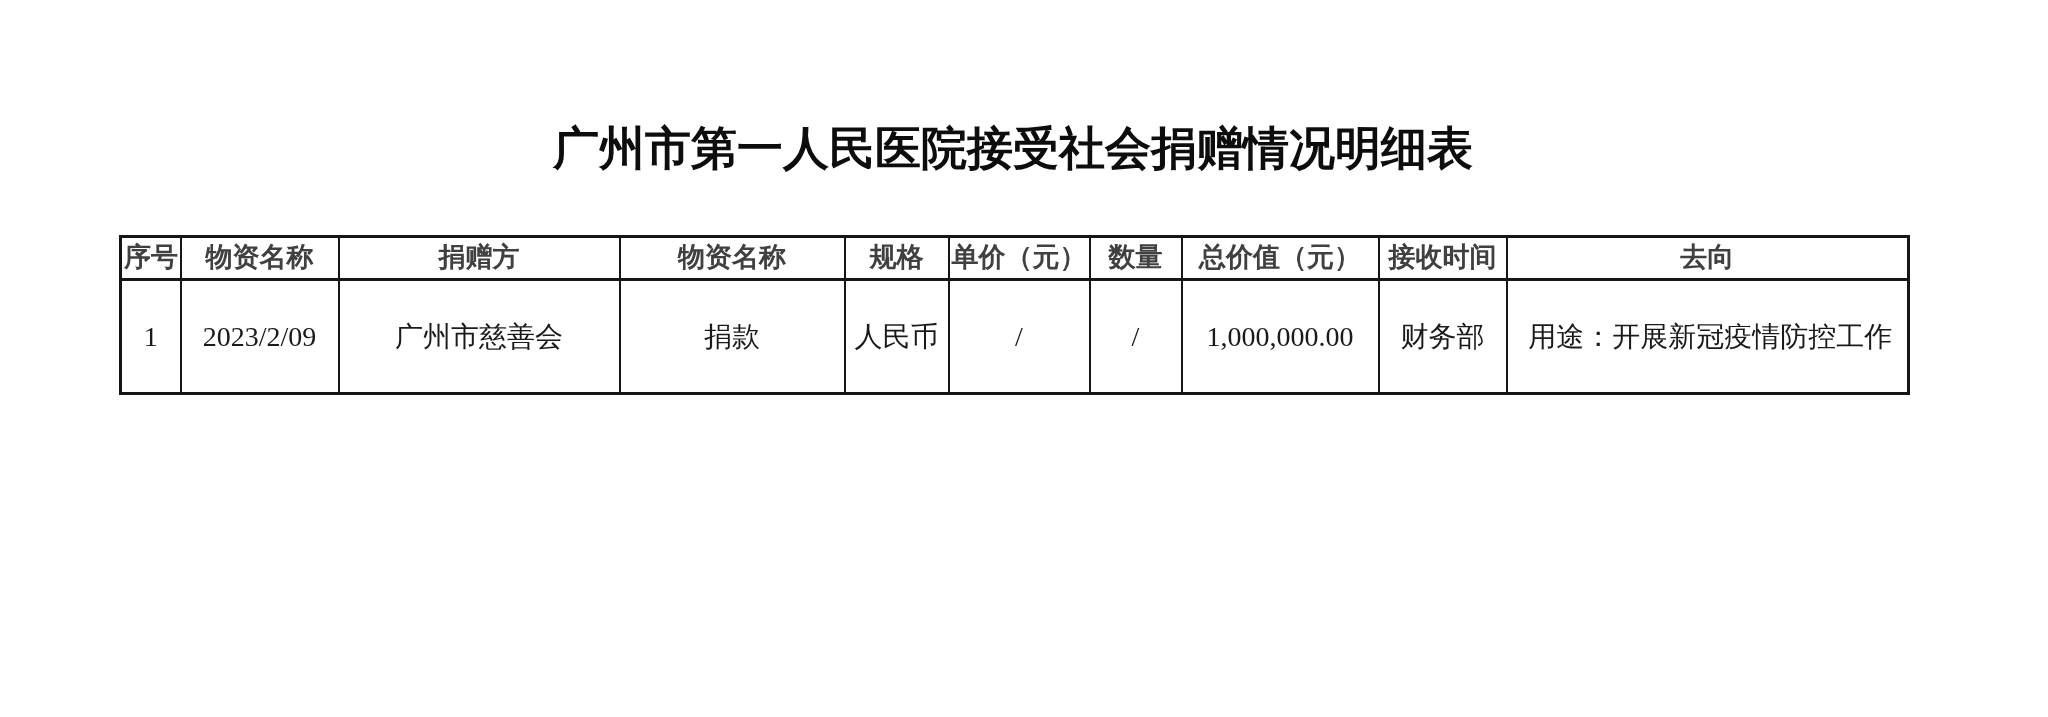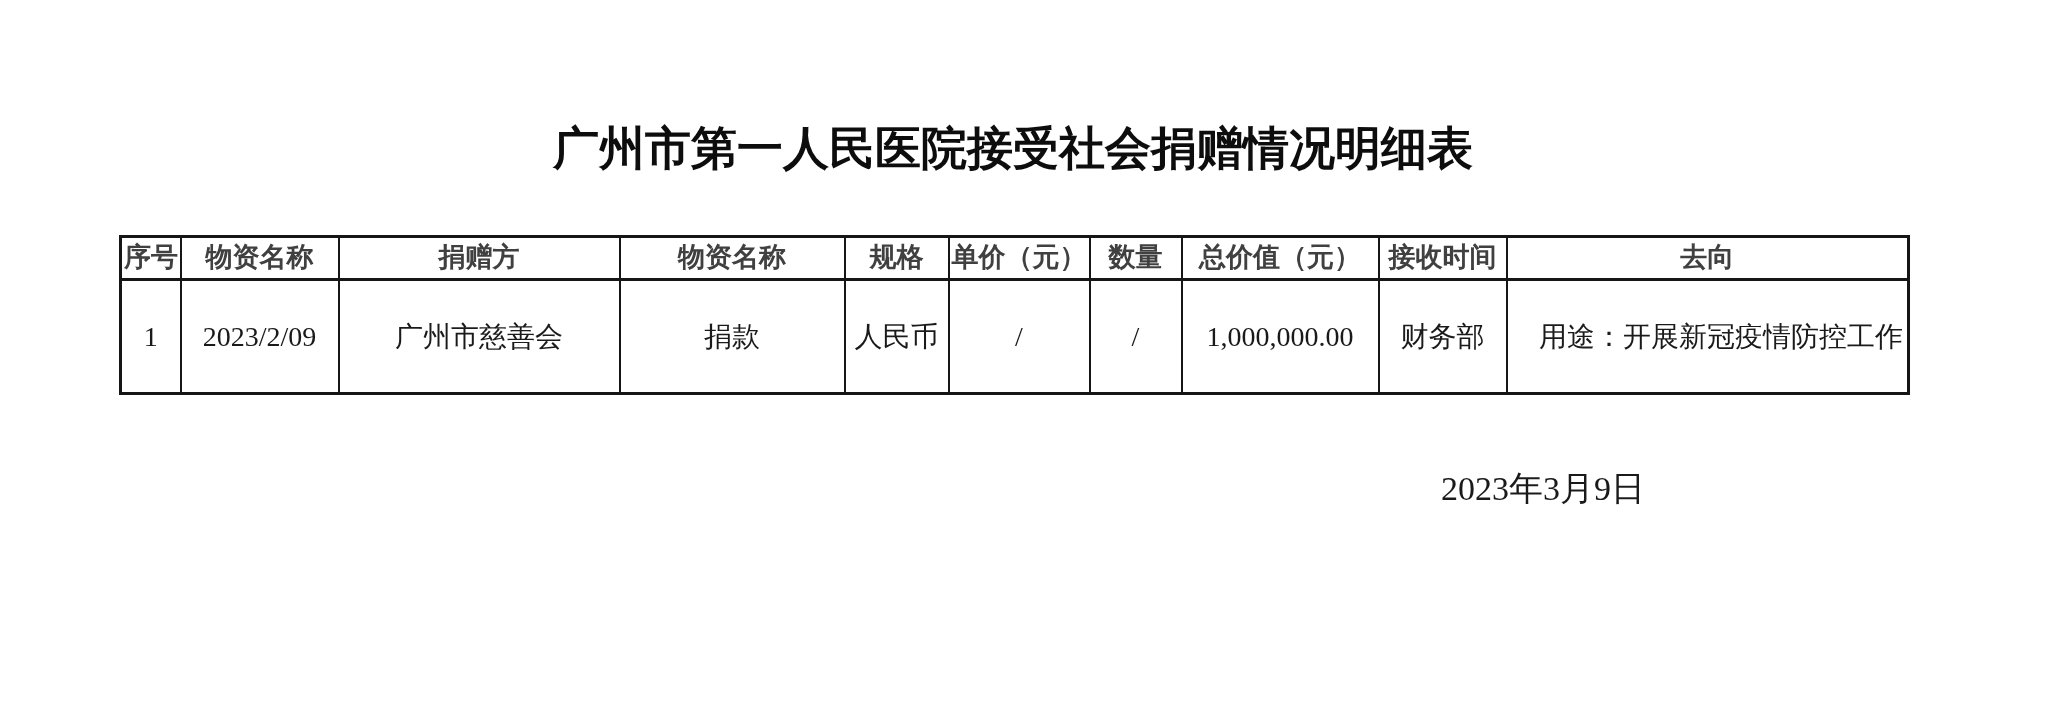--- a/index.html
+++ b/index.html
@@ -61,21 +61,21 @@
     color: #404040;
   }
   table.donation-table td {
     height: 114px;
     font-family: "Liberation Serif", "DejaVu Serif", serif;
     font-size: 28px;
     padding: 2px 4px;
     color: #1a1a1a;
   }
   table.donation-table td.cell-left {
-    text-align: right;
+    text-align: center;
     padding-left: 10px;
     font-family: Liberation Serif, serif;
   }
   .doc-date {
     position: absolute;
     left: 1393px;
     top: 466px;
     width: 300px;
     text-align: center;
     font-family: "Liberation Serif", "DejaVu Serif", serif;
@@ -127,15 +127,14 @@
         <td>人民币</td>
         <td>/</td>
         <td>/</td>
         <td>1,000,000.00</td>
         <td>财务部</td>
         <td class="cell-left">用途：开展新冠疫情防控工作</td>
       </tr>
     </tbody>
   </table>
 
-  <div class="doc-date">2023年3月9日</div>
 
 </div>
 
 </body></html>

